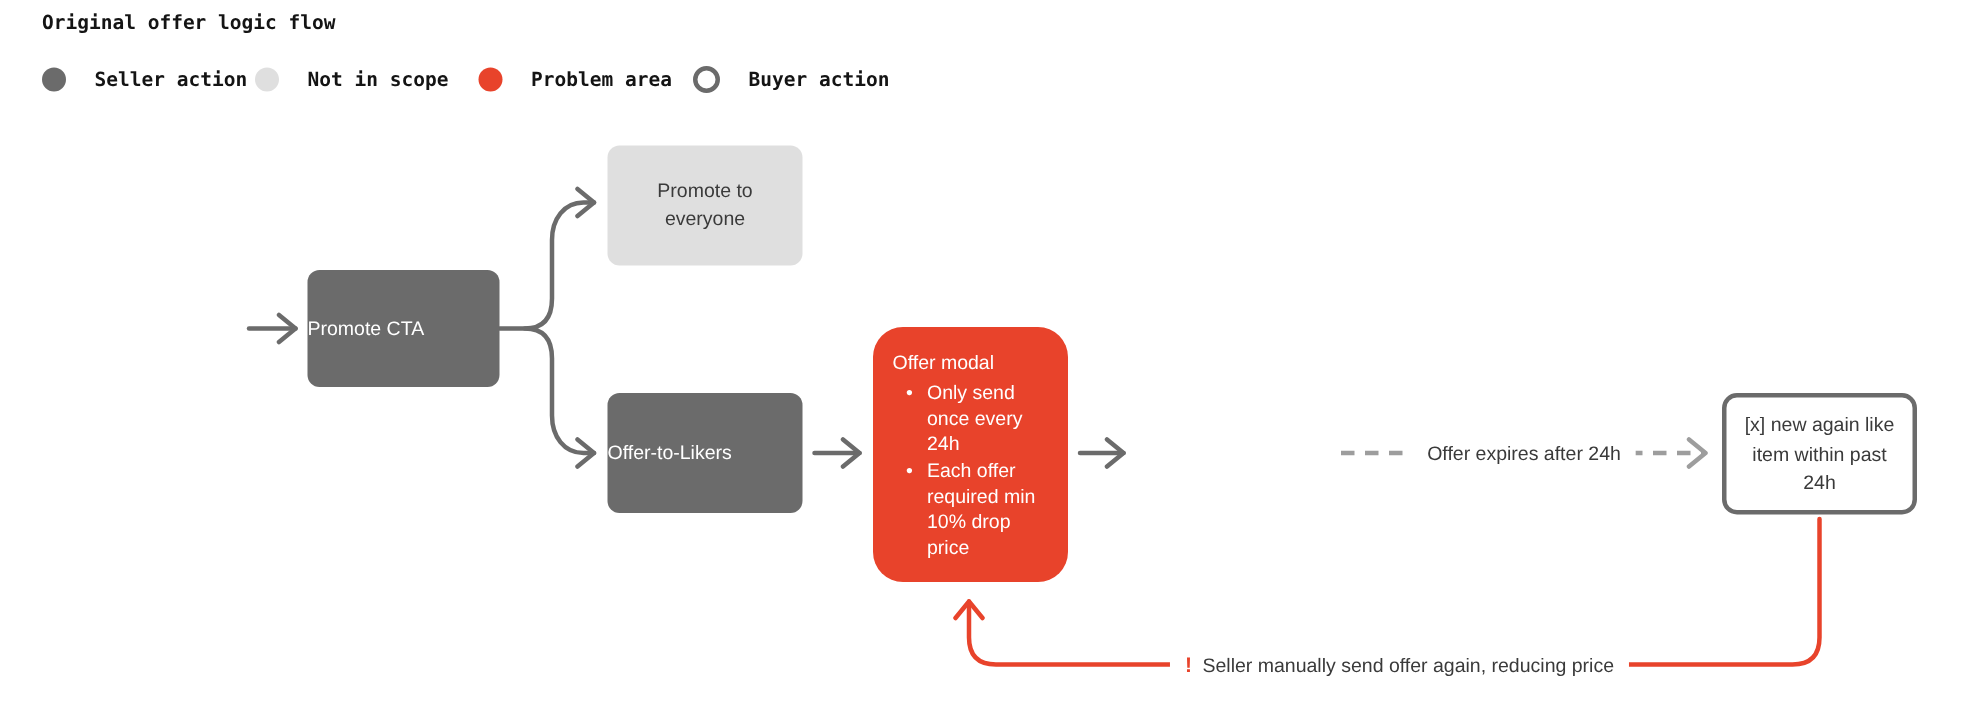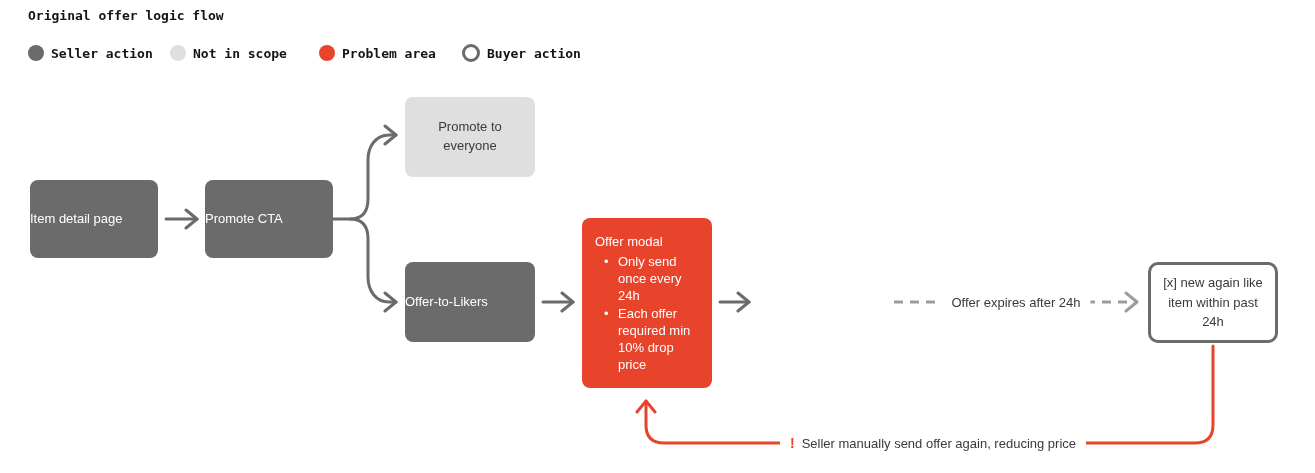--- a/index.html
+++ b/index.html
@@ -16,21 +16,21 @@
   .canvas{
     position:relative;width:1315px;height:473px;background:var(--background);
     font-family:"Liberation Sans",sans-serif;overflow:hidden;
   }
   .diagram-title{
     position:absolute;left:28px;top:8px;
     font-family:"DejaVu Sans Mono",monospace;font-size:13px;font-weight:700;
     color:var(--title-text);letter-spacing:0;
   }
   .legend-item{
-    position:absolute;top:44px;height:18px;display:flex;align-items:center;gap:7px;
+    position:absolute;top:44px;height:18px;display:flex;align-items:center;gap:19px;
   }
   .legend-dot{width:16px;height:16px;border-radius:50%;flex:0 0 auto;}
   .dot-seller{background:var(--seller-action);}
   .dot-scope{background:var(--not-in-scope);}
   .dot-problem{background:var(--problem-area);}
   .dot-buyer{background:#fff;border:3px solid var(--arrow);width:12px;height:12px;}
   .legend-label{
     font-family:"DejaVu Sans Mono",monospace;font-size:13px;font-weight:700;
     color:var(--title-text);white-space:nowrap;
   }
@@ -44,21 +44,21 @@
   }
   .node-dark{background:var(--seller-action);color:#fff;}
   .node-light{background:var(--not-in-scope);color:var(--text-dark);}
   .node-item-detail{left:30px;top:180px;width:128px;height:78px;}
   .node-promote-cta{left:205px;top:180px;width:128px;height:78px;}
   .node-promote-everyone{left:405px;top:97px;width:130px;height:80px;padding:0 24px;box-sizing:border-box;}
   .node-offer-likers{left:405px;top:262px;width:130px;height:80px;}
   .node-send-offer{left:758px;top:262px;width:130px;height:80px;}
   .node-red{
     position:absolute;left:582px;top:218px;width:130px;height:170px;box-sizing:border-box;
-    background:var(--problem-area);border-radius:8px;color:#fff;
+    background:var(--problem-area);border-radius:20px;color:#fff;
     display:flex;flex-direction:column;justify-content:center;
     padding:10px 10px 10px 13px;font-size:13px;line-height:1.32;
   }
   .node-red .red-title{margin:0 0 3px 0;}
   .node-red ul{list-style:none;margin:0;padding:0 0 0 6px;}
   .node-red li{position:relative;padding-left:17px;}
   .node-red li::before{content:"•";position:absolute;left:3px;top:0;}
   .node-outline{
     position:absolute;left:1148px;top:262px;width:130px;height:81px;box-sizing:border-box;
     background:#fff;border:3px solid var(--arrow);border-radius:10px;
@@ -112,23 +112,20 @@
     </defs>
     <path class="edge" d="M166 219 H197" marker-end="url(#ag)"></path>
     <path class="edge" d="M333 219 H350 C363 219 368 211 368 199 V160 C368 146 376 135 389 135 H396" marker-end="url(#ag)"></path>
     <path class="edge" d="M350 219 C363 219 368 227 368 239 V277 C368 291 376 302 389 302 H396" marker-end="url(#ag)"></path>
     <path class="edge" d="M543 302 H573" marker-end="url(#ag)"></path>
     <path class="edge" d="M720 302 H749" marker-end="url(#ag)"></path>
     <path class="edge-dash" d="M894 302 H1137" marker-end="url(#ad)"></path>
     <path class="edge-red" d="M1213 346 V425 Q1213 443 1195 443 H664 Q646 443 646 425 V401" marker-end="url(#ar)"></path>
   </svg>
 
-  <div class="node node-dark node-item-detail">
-    <span>Item detail page</span>
-  </div>
 
   <div class="node node-dark node-promote-cta">
     <span>Promote CTA</span>
   </div>
 
   <div class="node node-light node-promote-everyone">
     <span>Promote to everyone</span>
   </div>
 
   <div class="node node-dark node-offer-likers">

